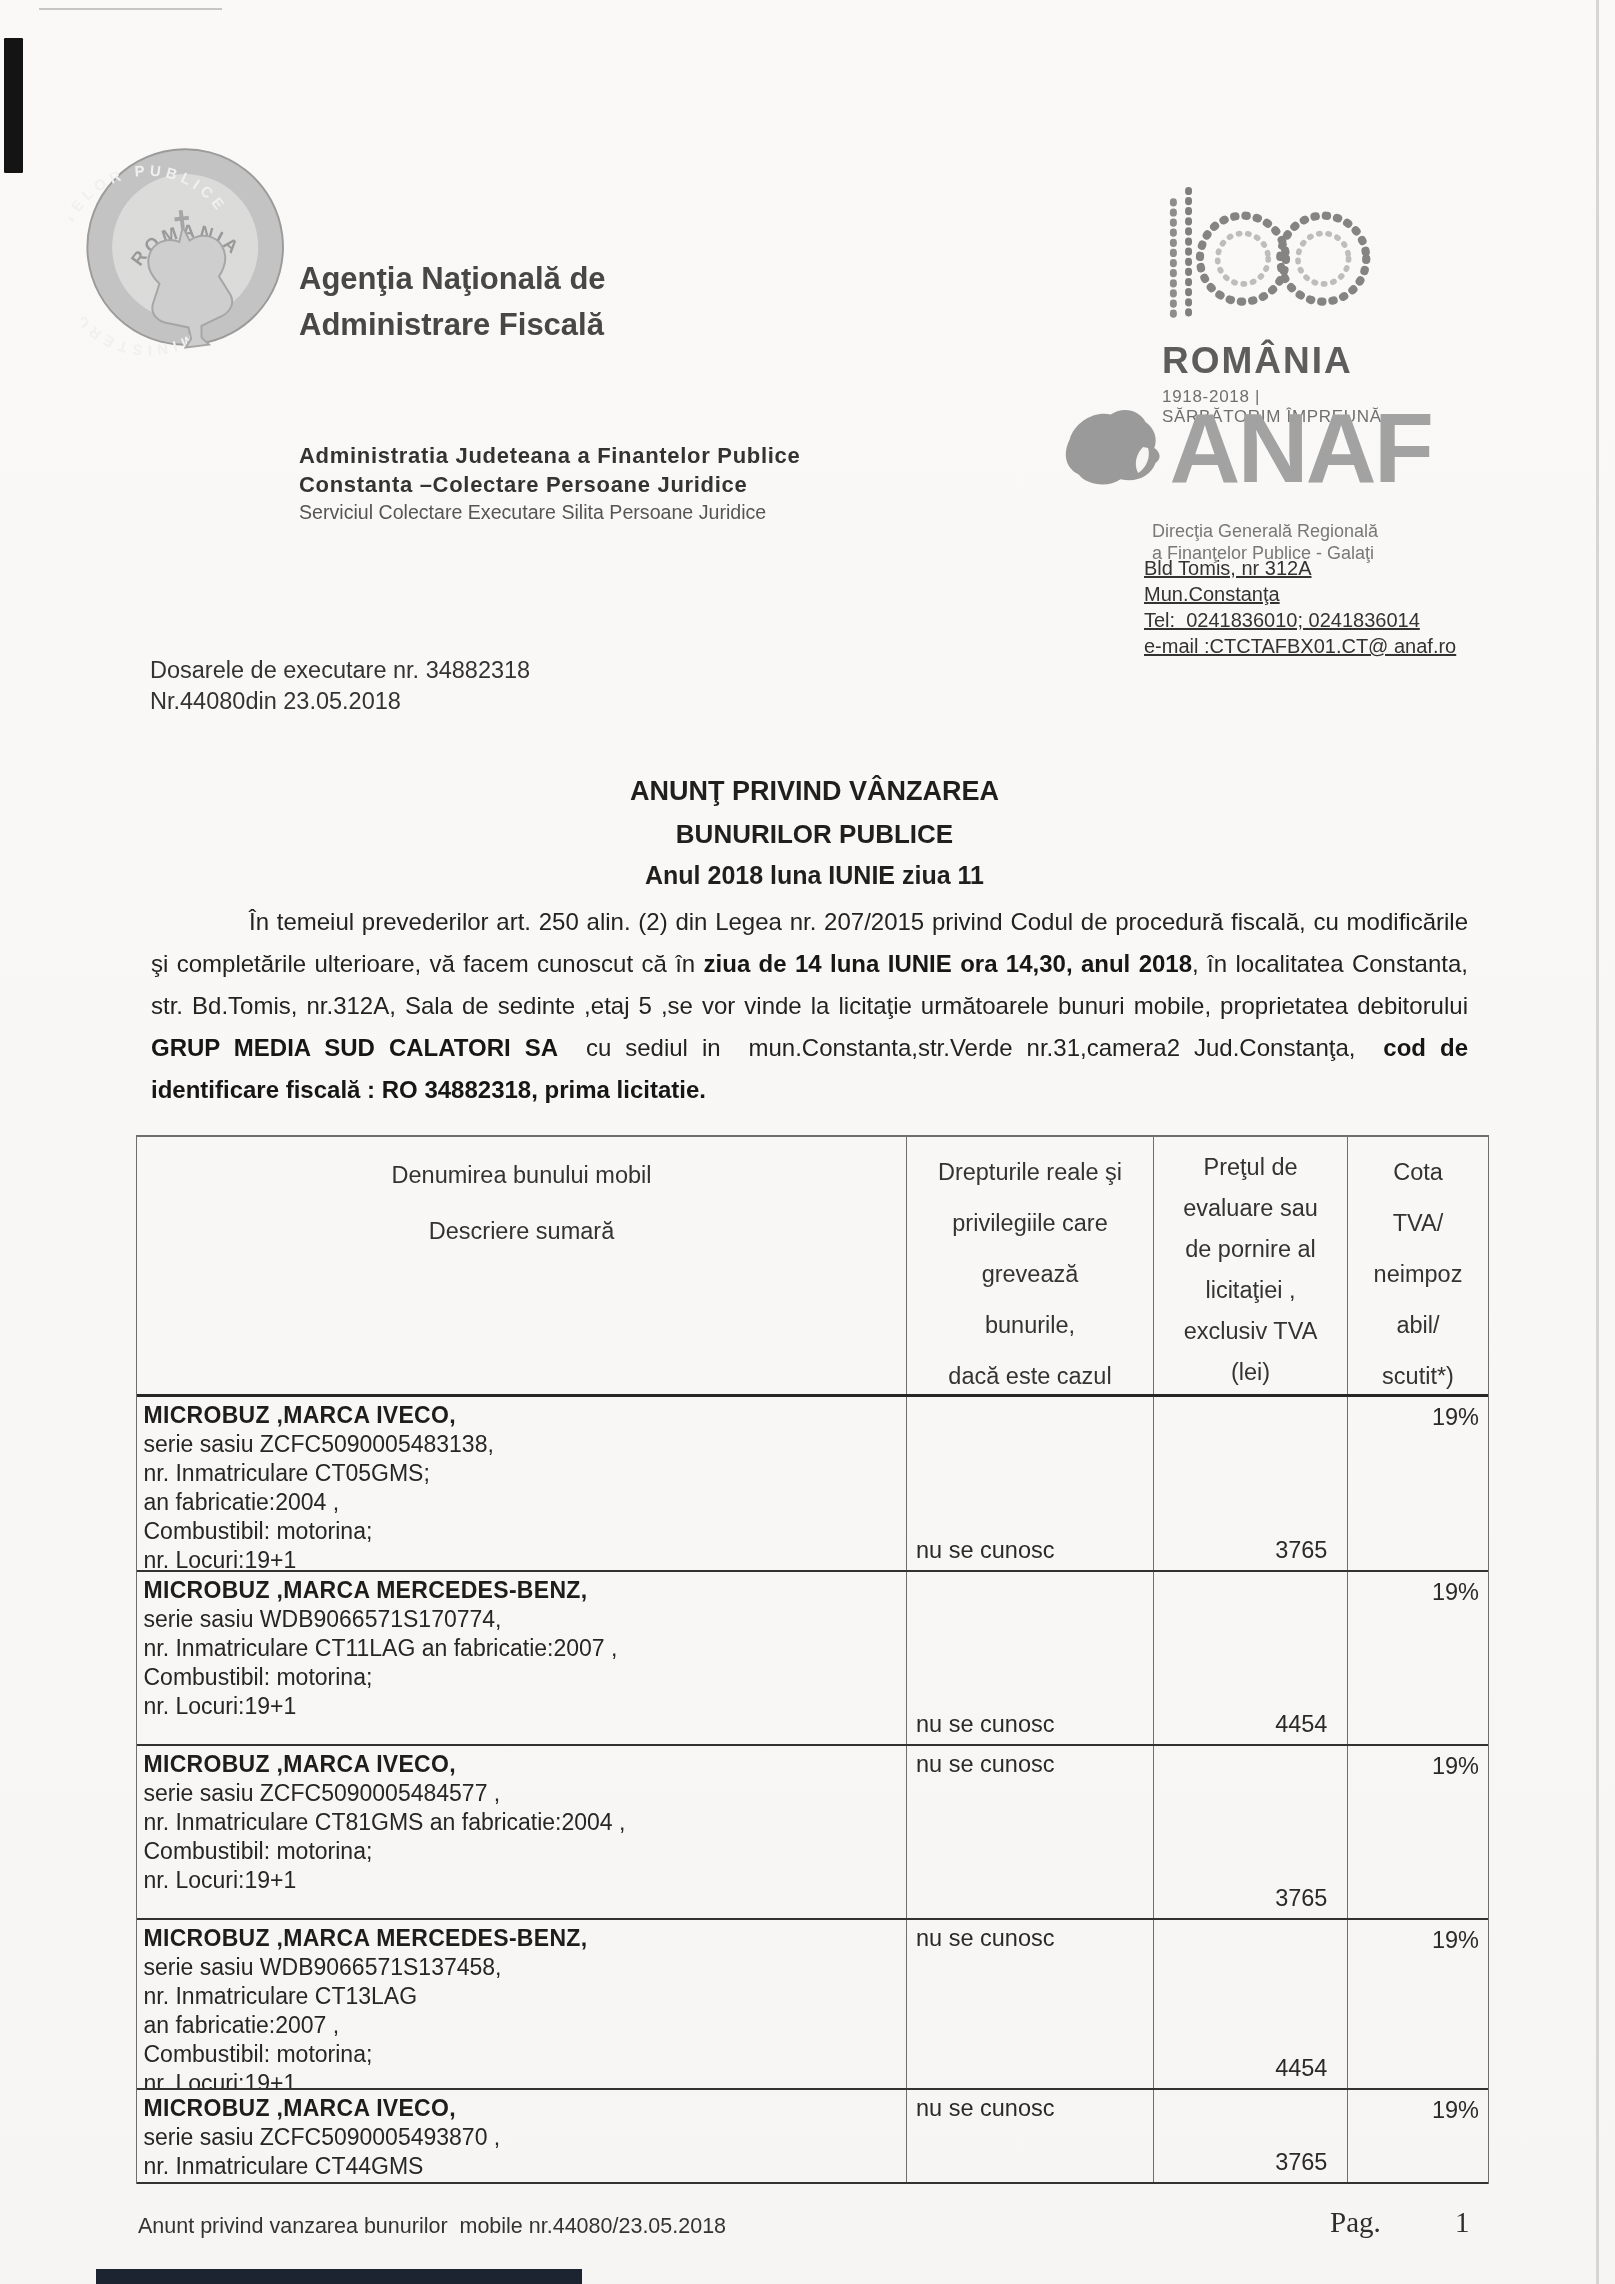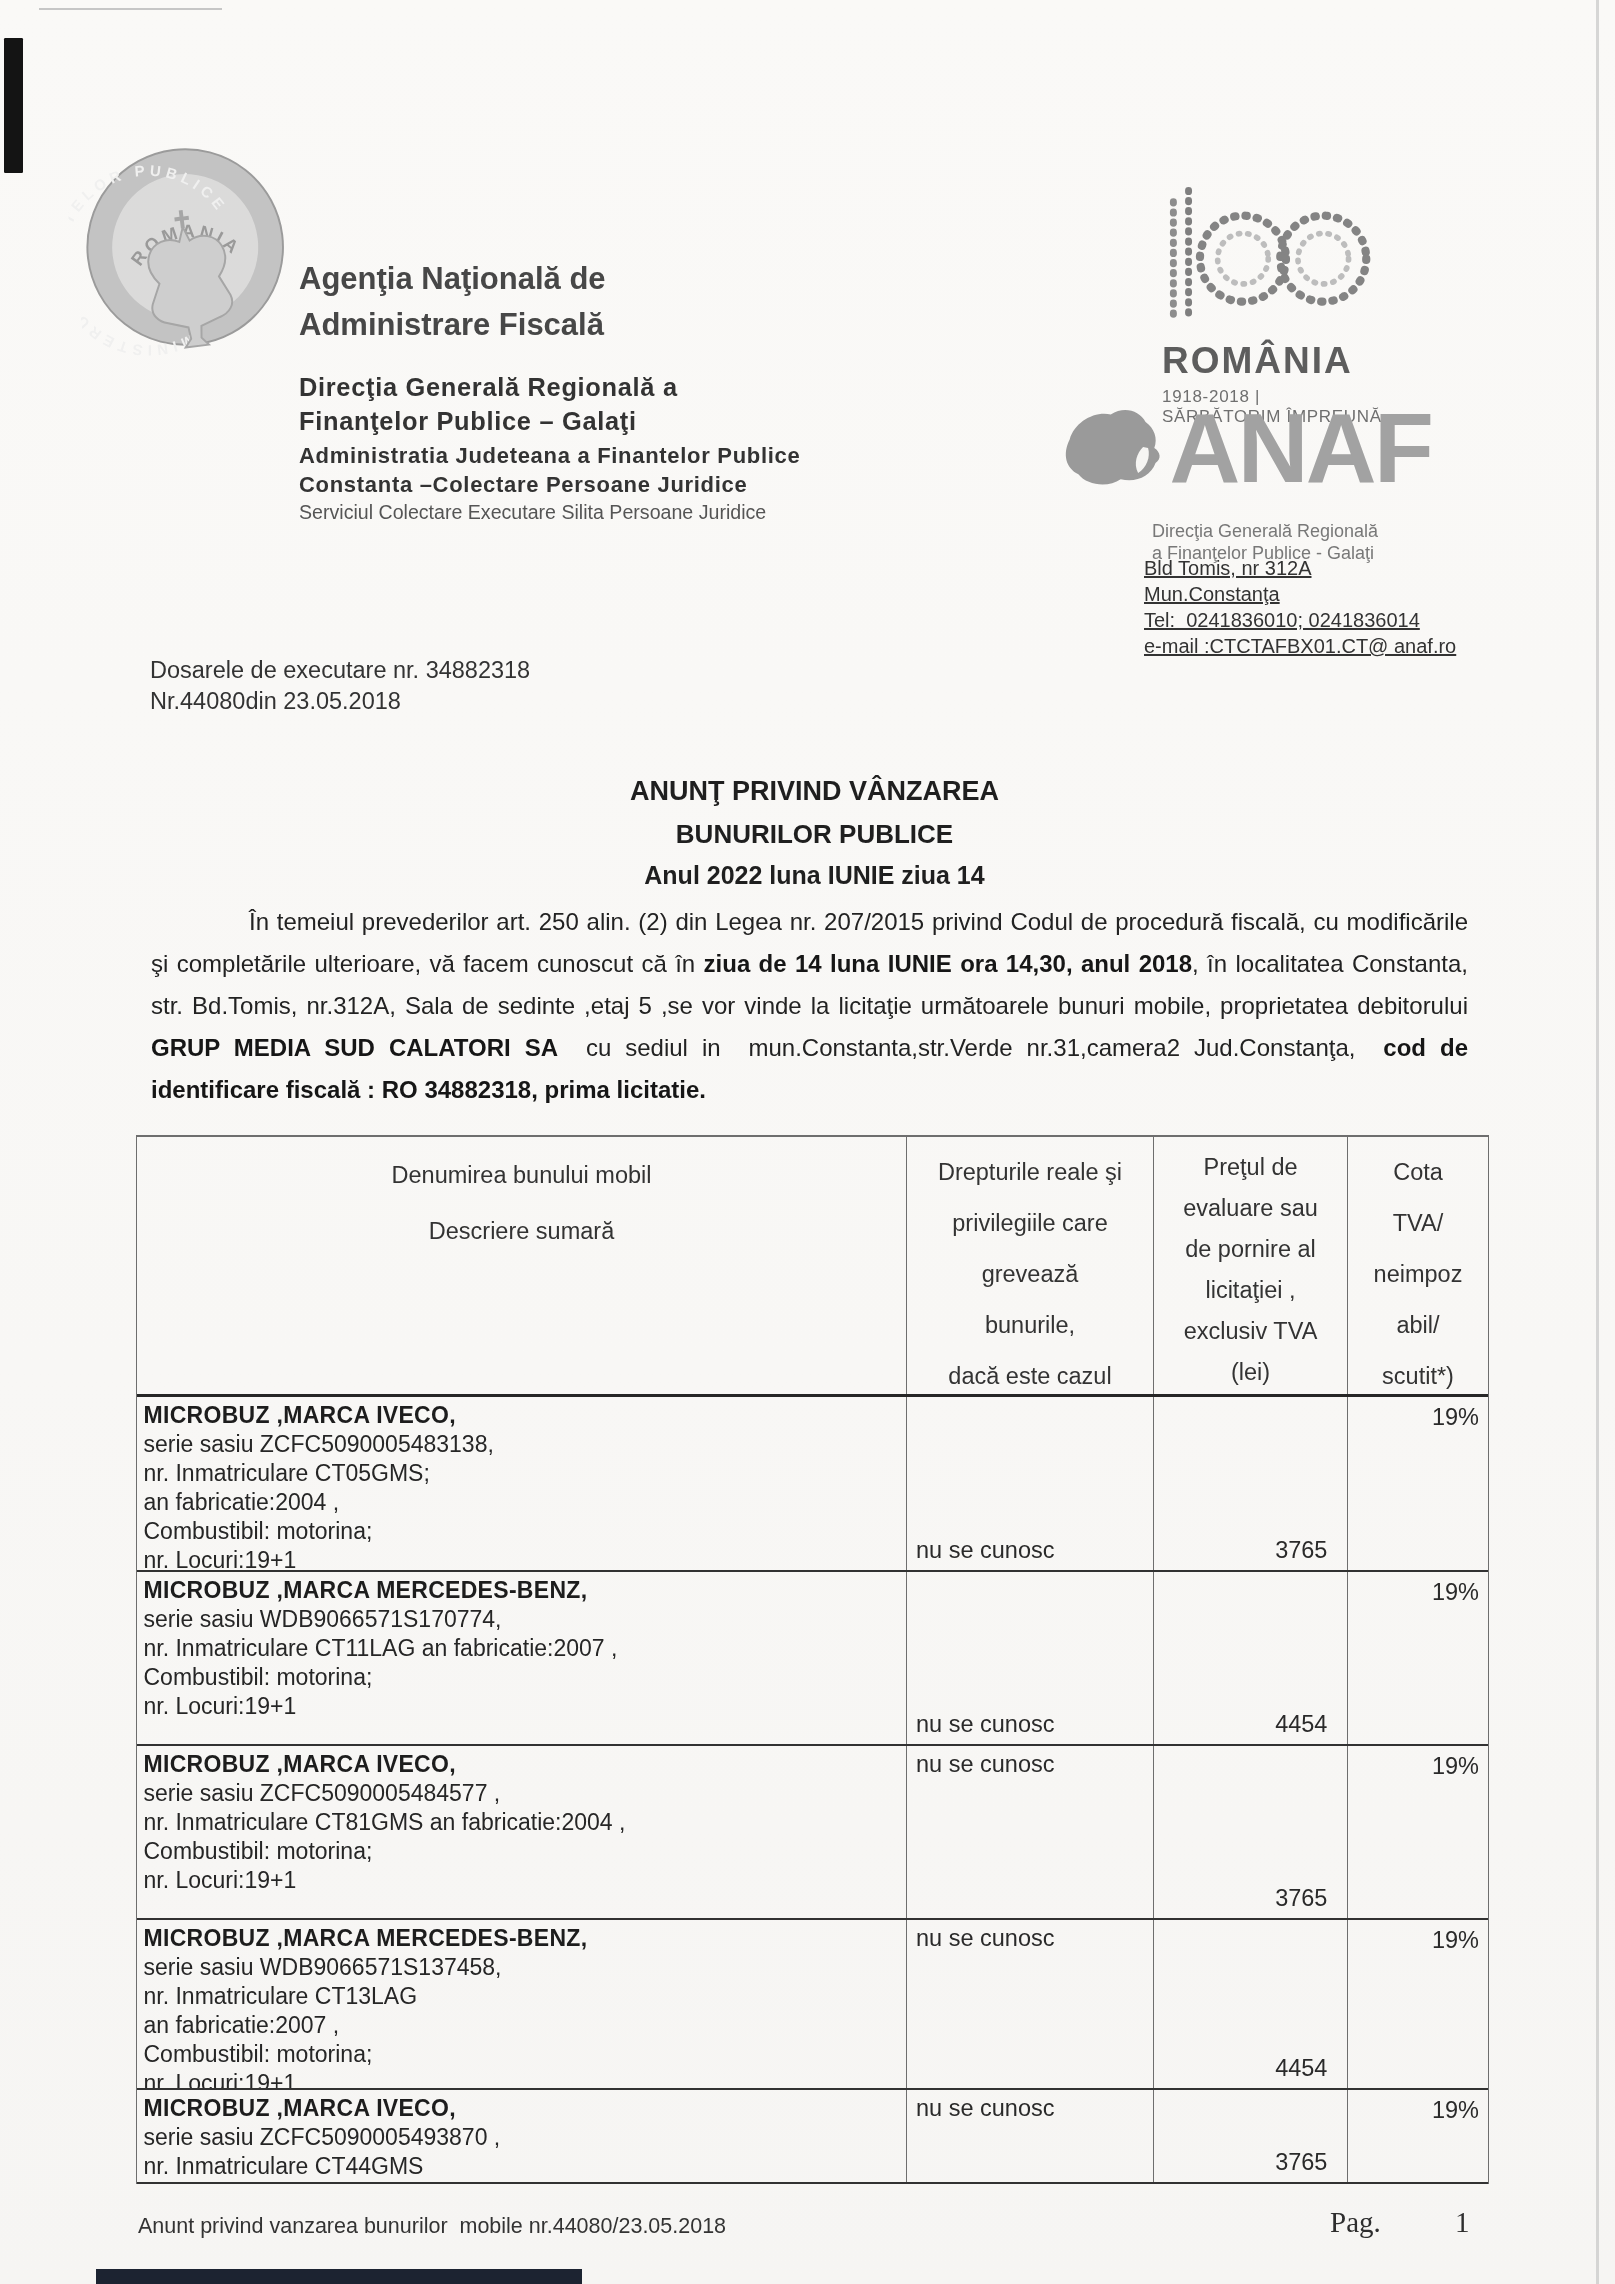--- a/index.html
+++ b/index.html
@@ -106,24 +106,20 @@
         <path d="M169 124 h6 v10 h8 v6 h-8 v12 h-6 v-12 h-8 v-6 h8 z" fill="#9b9b9b"></path>
         <path d="M172 150 l-8 22 c-18 -10 -40 -4 -48 14 c-8 18 0 34 10 46 l-14 30 c-6 16 6 28 20 32 l30 10 l2 18 l-10 12 h36 l-10 -12 l2 -18 l30 -10 c14 -4 26 -16 20 -32 l-14 -30 c10 -12 18 -28 10 -46 c-8 -18 -30 -24 -48 -14 z" fill="#c9c9c9" stroke="#9b9b9b" stroke-width="3"></path>
       </g>
     </svg>
   </div>
 
   <div class="abs agency">
     <div>Agenţia Naţională de</div>
     <div>Administrare Fiscală</div>
   </div>
-  <div class="abs direction">
-    <div>Direcţia Generală Regională a</div>
-    <div>Finanţelor Publice – Galaţi</div>
-  </div>
   <div class="abs administration">
     <div>Administratia Judeteana a Finantelor Publice</div>
     <div>Constanta –Colectare Persoane Juridice</div>
   </div>
   <div class="abs service">Serviciul Colectare Executare Silita Persoane Juridice</div>
 
   <div class="abs centenary">
     <svg width="215" height="155" viewBox="0 0 340 245" xmlns="http://www.w3.org/2000/svg">
       <line x1="18" y1="28" x2="18" y2="218" stroke="#8d8d8d" stroke-width="11" stroke-linecap="round" stroke-dasharray="2 14"></line>
       <line x1="42" y1="10" x2="42" y2="218" stroke="#7f7f7f" stroke-width="11" stroke-linecap="round" stroke-dasharray="2 14"></line>
@@ -156,21 +152,21 @@
   </div>
 
   <div class="abs case-block">
     <div>Dosarele de executare nr. 34882318</div>
     <div>Nr.44080din 23.05.2018</div>
   </div>
 
   <div class="abs doc-title">
     <div class="t1">ANUNŢ PRIVIND VÂNZAREA</div>
     <div class="t2">BUNURILOR PUBLICE</div>
-    <div class="t3">Anul 2022 luna IUNIE ziua 14</div>
+    <div class="t3">Anul 2018 luna IUNIE ziua 11</div>
   </div>
 
   <div class="abs body-par pre"><span>În temeiul prevederilor art. 250 alin. (2) din Legea nr. 207/2015 privind Codul de procedură fiscală, cu modificările şi completările ulterioare, vă facem cunoscut că în </span><b>ziua de 14 luna IUNIE ora 14,30, anul 2018</b><span>, în localitatea Constanta, str. Bd.Tomis, nr.312A, Sala de sedinte ,etaj 5 ,se vor vinde la licitaţie următoarele bunuri mobile, proprietatea debitorului  </span><b>GRUP MEDIA SUD CALATORI SA</b><span>  cu sediul in  mun.Constanta,str.Verde nr.31,camera2 Jud.Constanţa,  </span><b>cod de identificare fiscală : RO 34882318, prima licitatie.</b></div>
 
   <div class="abs goods-table">
     <div class="trow thead">
       <div class="tcell c1 lines">Denumirea bunului mobil
 Descriere sumară</div>
       <div class="tcell c2 lines">Drepturile reale şi
 privilegiile care

